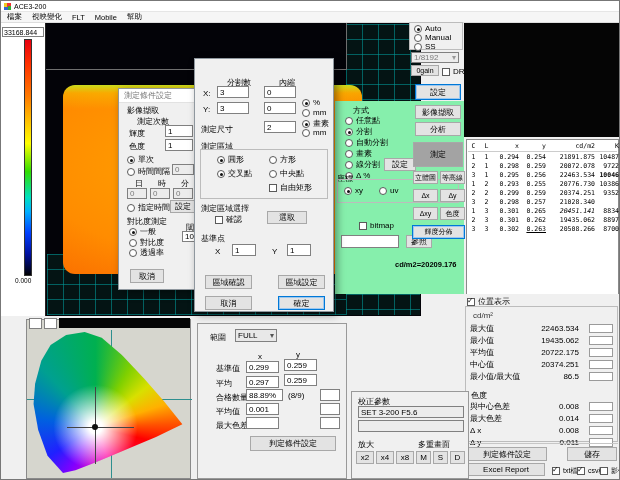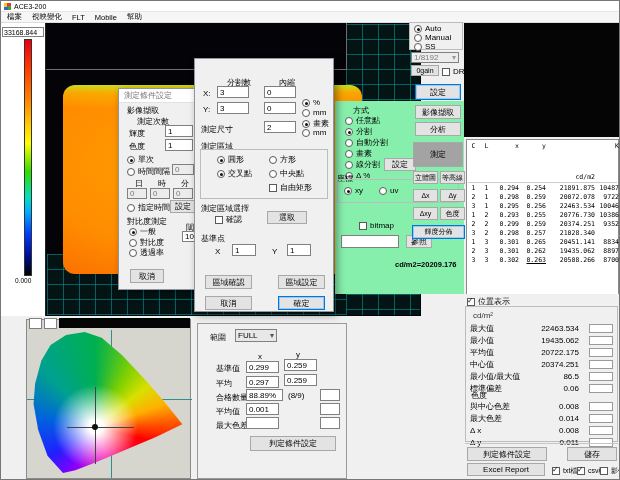--- a/index.html
+++ b/index.html
@@ -187,21 +187,21 @@
     </div>
 
   <div class="abs" style="left:463px;top:22px;width:155px;height:114px;background:#050505"></div>
 
   <div class="abs" id="mtable" style="left:465px;top:138px;width:153px;height:157px;background:#fff;border:1px solid #8a8a8a;font-family:'DejaVu Sans Mono',monospace;font-size:6.5px;padding:2px 1px">
     <div class="thead" id="tbl-head" style="border-bottom:1px solid #ccc;margin-bottom:1px">
         <span style="width: 13px; text-align: center;">C</span>
         <span style="width: 13px; text-align: center;">L</span>
         <span style="width: 27px;">x</span>
         <span style="width: 27px;">y</span>
-        <span style="width: 49px; margin-top: 31px;">cd/m2</span>
+        <span style="width: 49px;">cd/m2</span>
         <span style="width: 24px;">K</span>
       </div>
     <div id="tbl-body">
         <div class="trow">
           <span style="width: 13px; text-align: center;">1</span>
           <span style="width: 13px; text-align: center;">1</span>
           <span style="width: 27px;">0.294</span>
           <span style="width: 27px;">0.254</span>
           <span style="width: 49px;">21891.875</span>
           <span style="width: 24px;">10487</span>
@@ -213,21 +213,21 @@
           <span style="width: 27px;">0.259</span>
           <span style="width: 49px;">20072.078</span>
           <span style="width: 24px;">9722</span>
         </div>
         <div class="trow">
           <span style="width: 13px; text-align: center;">3</span>
           <span style="width: 13px; text-align: center;">1</span>
           <span style="width: 27px;">0.295</span>
           <span style="width: 27px;">0.256</span>
           <span style="width: 49px;">22463.534</span>
-          <span style="width: 24px;">10046</span>
+          <span style="width: 24px; font-weight: bold;">10046</span>
         </div>
         <div class="trow">
           <span style="width: 13px; text-align: center;">1</span>
           <span style="width: 13px; text-align: center;">2</span>
           <span style="width: 27px;">0.293</span>
           <span style="width: 27px;">0.255</span>
           <span style="width: 49px;">20776.730</span>
           <span style="width: 24px;">10386</span>
         </div>
         <div class="trow">
@@ -244,21 +244,21 @@
           <span style="width: 27px;">0.298</span>
           <span style="width: 27px;">0.257</span>
           <span style="width: 49px;">21028.340</span>
           <span style="width: 24px; margin-left: 28px;">9616</span>
         </div>
         <div class="trow">
           <span style="width: 13px; text-align: center;">1</span>
           <span style="width: 13px; text-align: center;">3</span>
           <span style="width: 27px;">0.301</span>
           <span style="width: 27px;">0.265</span>
-          <span style="width: 49px;">20451.141</span>
+          <span style="width: 49px; font-style: italic;">20451.141</span>
           <span style="width: 24px;">8834</span>
         </div>
         <div class="trow">
           <span style="width: 13px; text-align: center;">2</span>
           <span style="width: 13px; text-align: center;">3</span>
           <span style="width: 27px;">0.301</span>
           <span style="width: 27px;">0.262</span>
           <span style="width: 49px;">19435.062</span>
           <span style="width: 24px;">8897</span>
         </div>
@@ -299,25 +299,20 @@
         <div class="srow">
           <span class="sl">中心值</span>
           <span class="sv">20374.251</span>
           <span class="sbox"></span>
         </div>
         <div class="srow">
           <span class="sl">最小值/最大值</span>
           <span class="sv">86.5</span>
           <span class="sbox"></span>
         </div>
-        <div class="srow">
-          <span class="sl">標準偏差</span>
-          <span class="sv">0.06</span>
-          <span class="sbox"></span>
-        </div>
       </div>
     <span class="lbl" style="left:7px;top:96px">色度</span>
     <div class="abs" id="chroma-rows" style="left:6px;top:106px;width:146px">
         <div class="srow">
           <span class="sl">與中心色差</span>
           <span class="sv">0.008</span>
           <span class="sbox"></span>
         </div>
         <div class="srow">
           <span class="sl">最大色差</span>
@@ -393,20 +388,39 @@
       </div>
     <div class="field" style="left:122px;top:79px;width:20px;height:12px"></div>
     <span class="lbl" style="left:18px;top:96px">最大色差</span>
     <div class="field" style="left:48px;top:93px;width:33px;height:12px"></div>
     <div class="field" style="left:122px;top:93px;width:20px;height:12px"></div>
     <div class="btn" style="left:52px;top:112px;width:86px;height:15px">
         <span>判定條件設定</span>
       </div>
   </div>
 
+  <div class="abs" style="left:350px;top:390px;width:118px;height:88px;background:#f0f0f0;border:1px solid #999">
+    <span class="lbl" style="left:6px;top:4px">校正參數</span>
+    <div class="field" style="left:6px;top:14px;width:106px;height:12px;background:#ececec">
+        <span>SET 3-200 F5.6</span>
+      </div>
+    <div class="field" style="left:6px;top:28px;width:106px;height:12px;background:#ececec"></div>
+    <span class="lbl" style="left:6px;top:47px">放大</span>
+    <div class="abs" id="zoom-btns" style="left:4px;top:59px;display:flex;gap:2px">
+        <div style="position: static; width: 18px; height: 13px; background: rgb(227, 227, 227); border: 1px solid rgb(168, 168, 168); display: flex; align-items: center; justify-content: center;">x2</div>
+        <div style="position: static; width: 18px; height: 13px; background: rgb(227, 227, 227); border: 1px solid rgb(168, 168, 168); display: flex; align-items: center; justify-content: center;">x4</div>
+        <div style="position: static; width: 18px; height: 13px; background: rgb(227, 227, 227); border: 1px solid rgb(168, 168, 168); display: flex; align-items: center; justify-content: center;">x8</div>
+      </div>
+    <span class="lbl" style="left:66px;top:47px">多重畫面</span>
+    <div class="abs" id="multi-btns" style="left:64px;top:59px;display:flex;gap:2px">
+        <div style="position: static; width: 15px; height: 13px; background: rgb(227, 227, 227); border: 1px solid rgb(168, 168, 168); display: flex; align-items: center; justify-content: center;">M</div>
+        <div style="position: static; width: 15px; height: 13px; background: rgb(227, 227, 227); border: 1px solid rgb(168, 168, 168); display: flex; align-items: center; justify-content: center;">S</div>
+        <div style="position: static; width: 15px; height: 13px; background: rgb(227, 227, 227); border: 1px solid rgb(168, 168, 168); display: flex; align-items: center; justify-content: center;">D</div>
+      </div>
+  </div>
 
   <div class="dlg" style="left:117px;top:87px;width:175px;height:202px;z-index:10">
     <div class="tb">
         <span style="color:#777">測定條件設定</span>
       </div>
     <span class="lbl" style="left:8px;top:16px">影像擷取</span>
     <span class="lbl" style="left:18px;top:27px">測定次數</span>
     <span class="lbl" style="left:10px;top:39px">輝度</span>
     <div class="field" style="left:46px;top:36px;width:28px;height:12px">
         <span>1</span>

